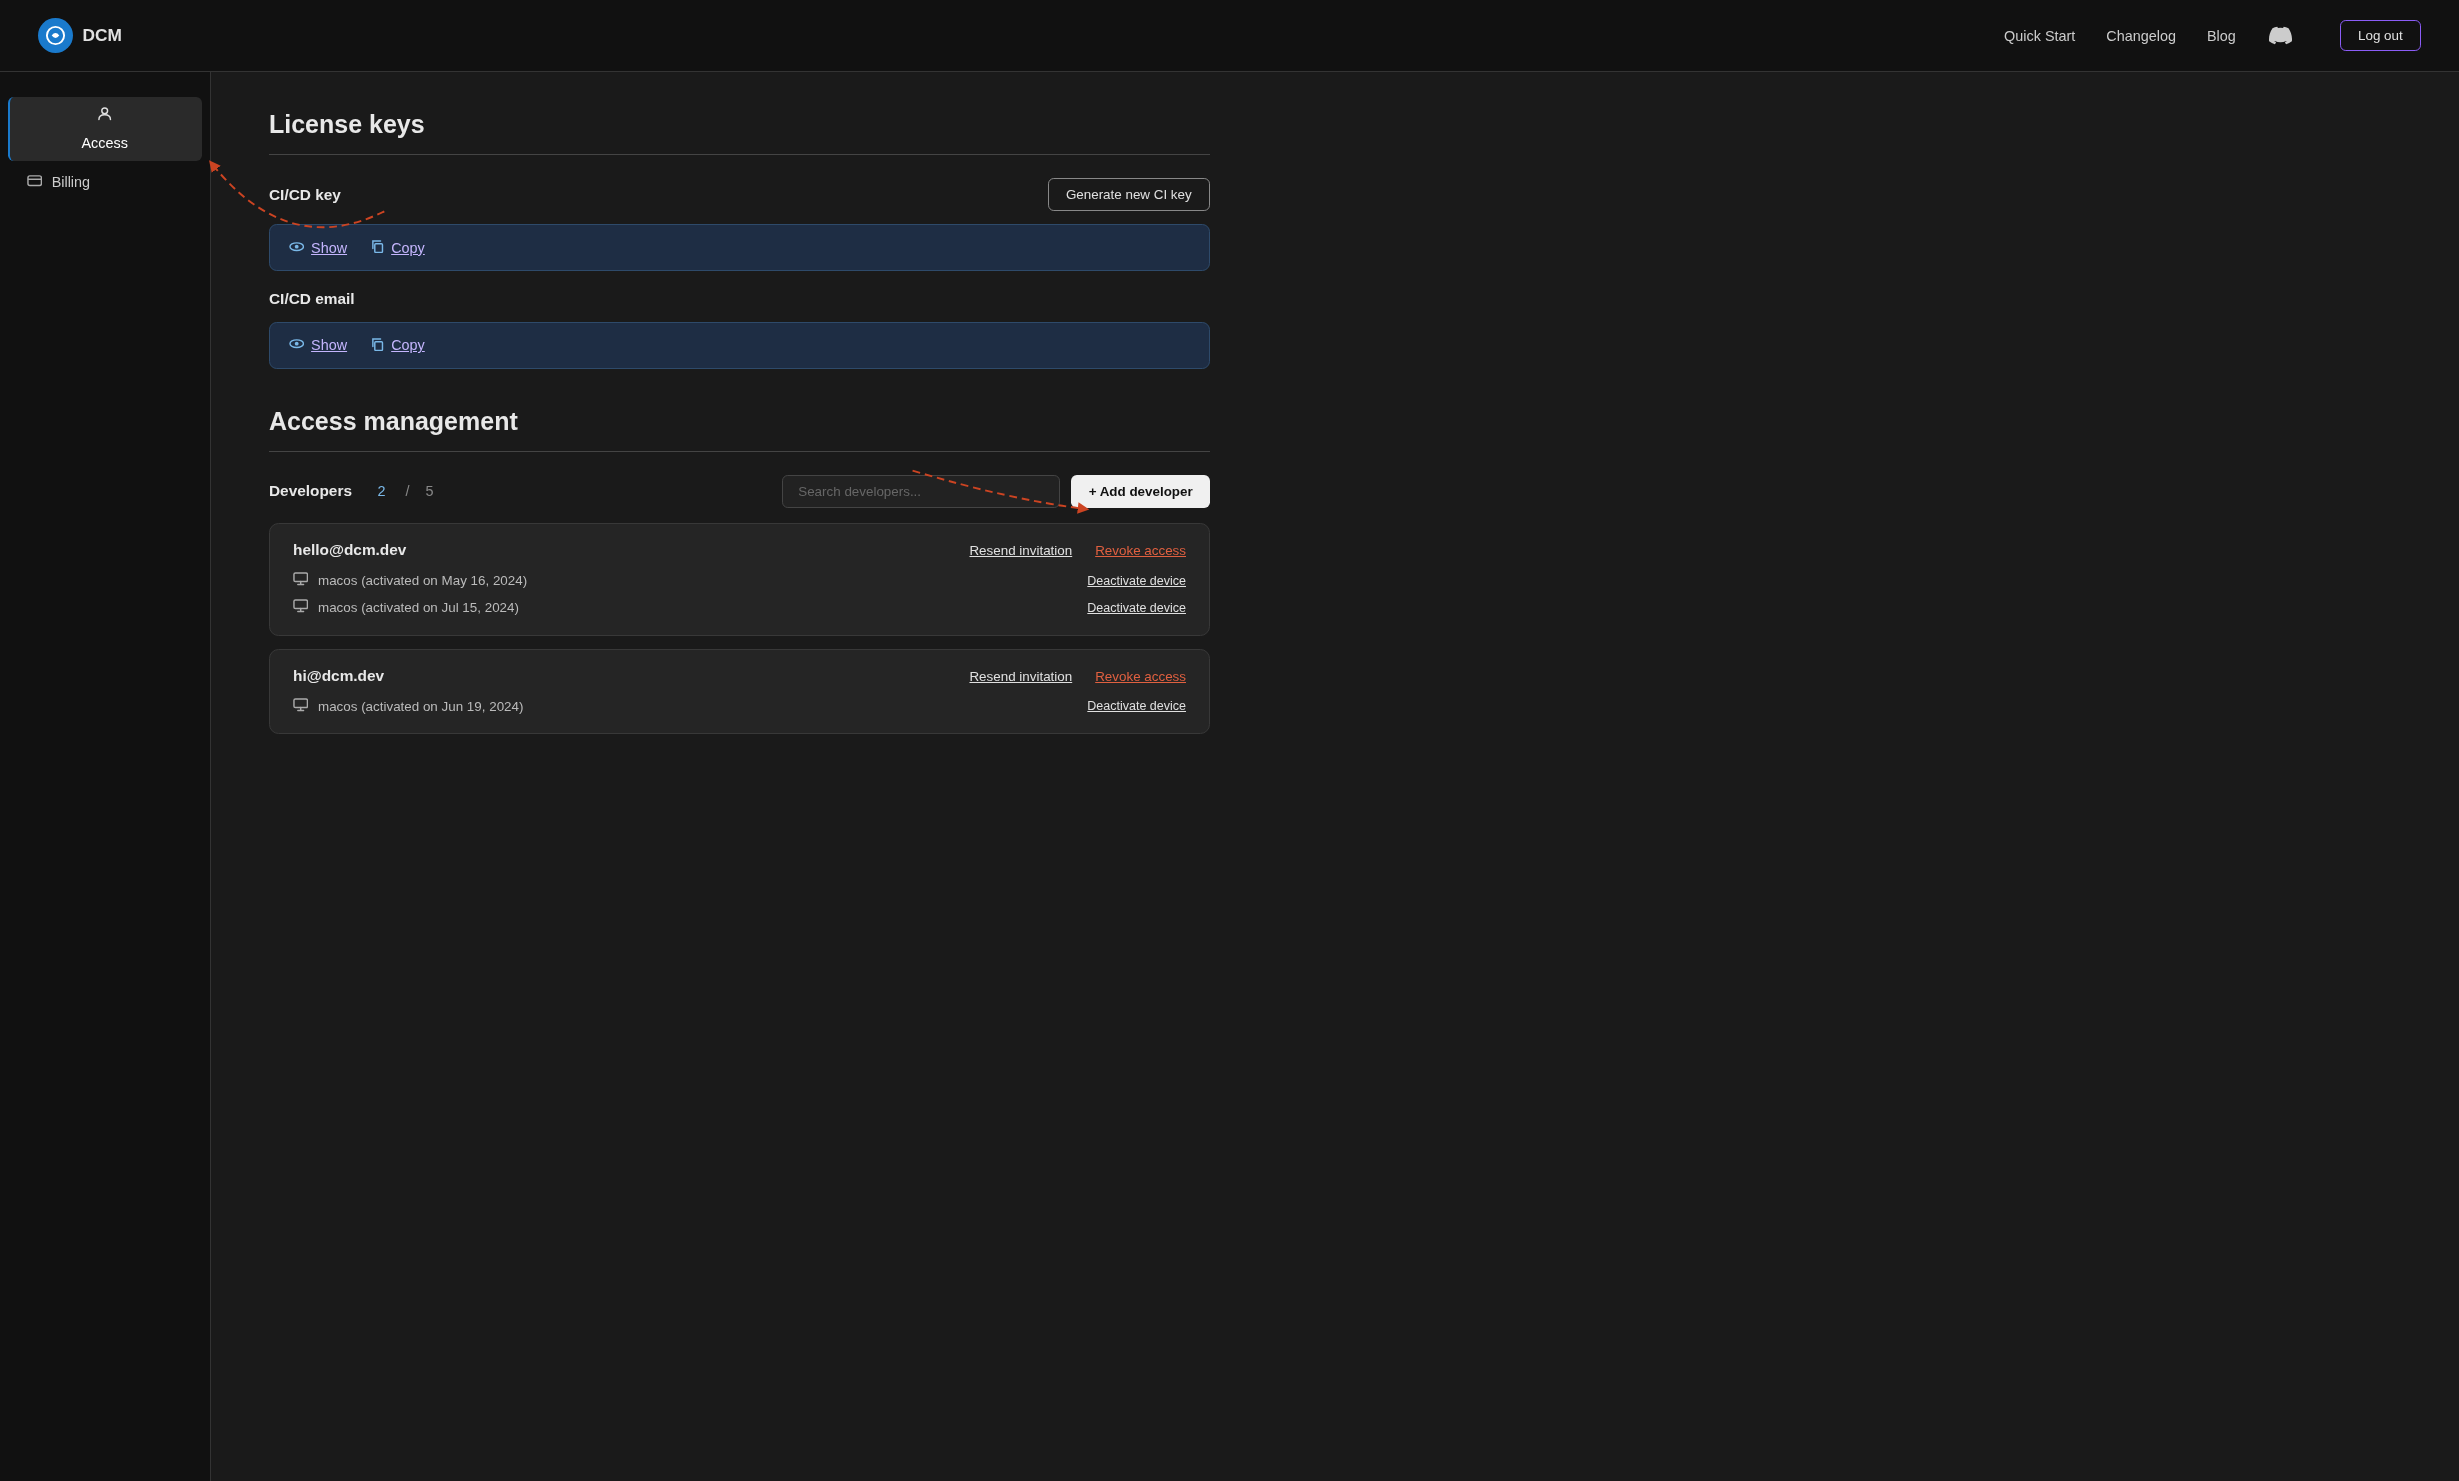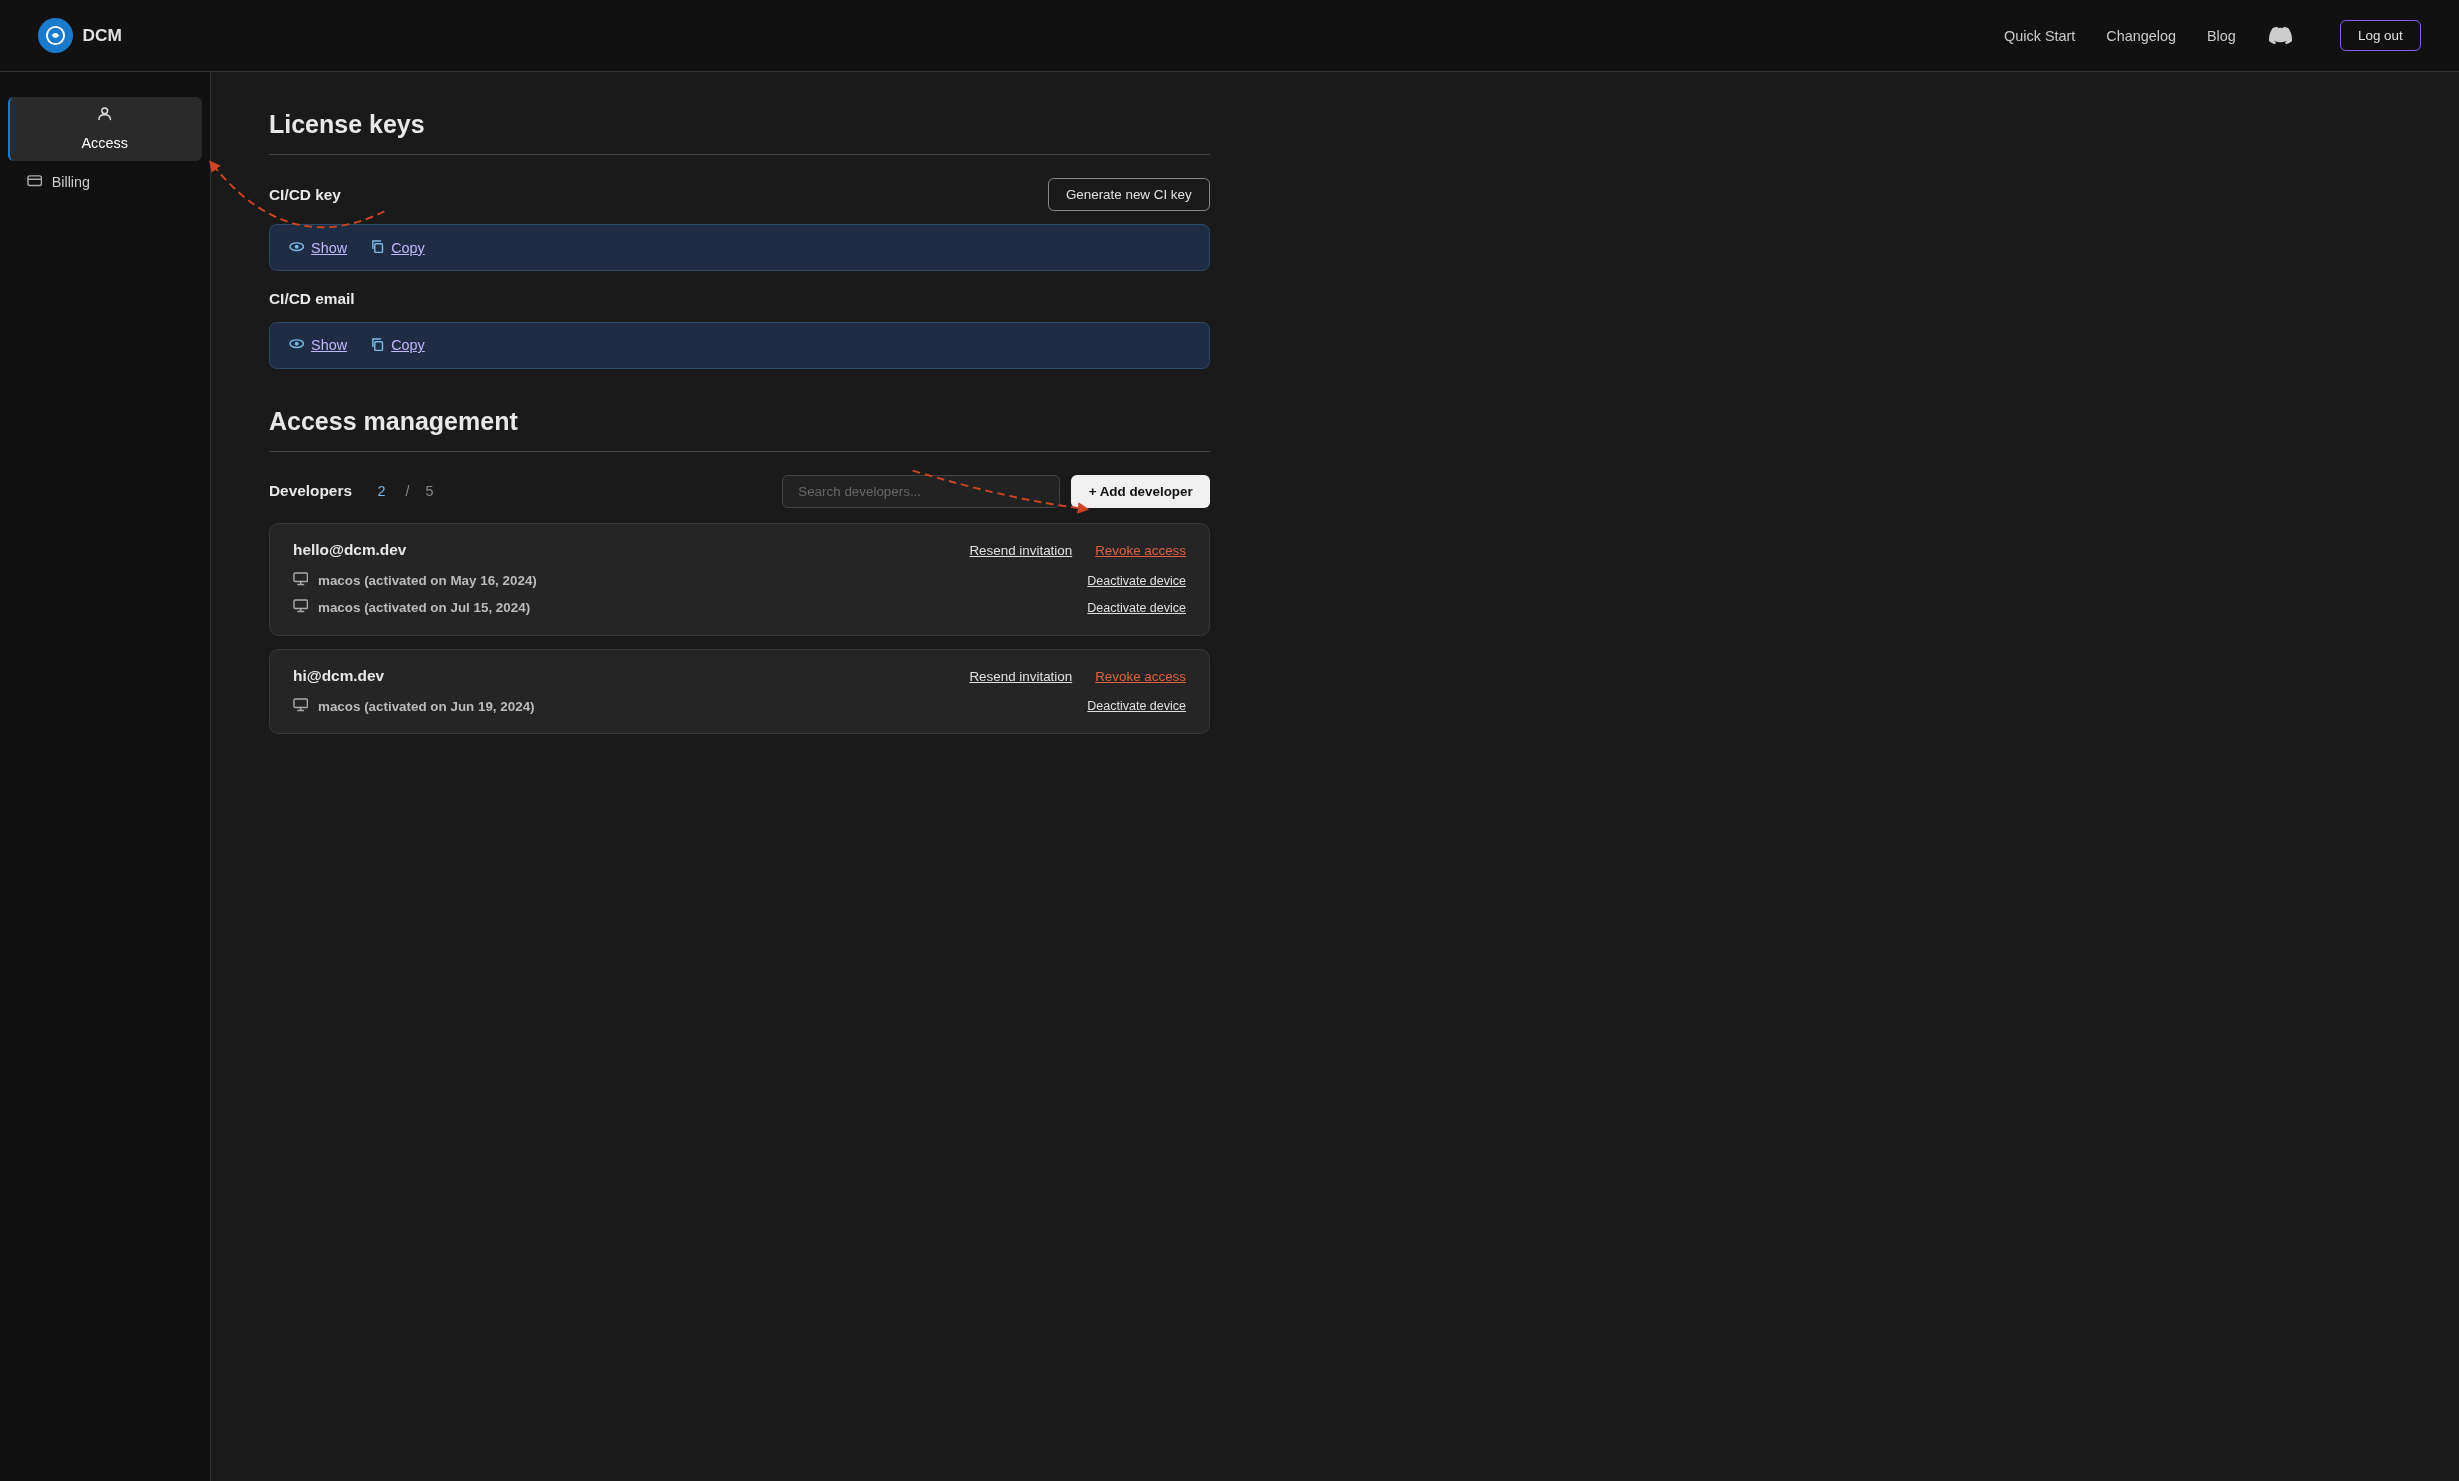--- a/index.html
+++ b/index.html
@@ -253,21 +253,21 @@
     .device-row {
       display: flex;
       align-items: center;
       gap: 9.6px;
       margin-bottom: 7.7px;
       font-size: 13.4px;
       color: #bbb;
     }
     .device-row:last-child { margin-bottom: 0; }
     .device-icon { font-size: 15.4px; color: #aaa; }
-    .device-info { flex: 1; font-weight: bold; }
+    .device-info { flex: 1; }
     .deactivate-link {
       color: #e0e0e0;
       text-decoration: underline;
       cursor: pointer;
       background: none;
       border: none;
       font-size: 12.5px;
     }
 
     

